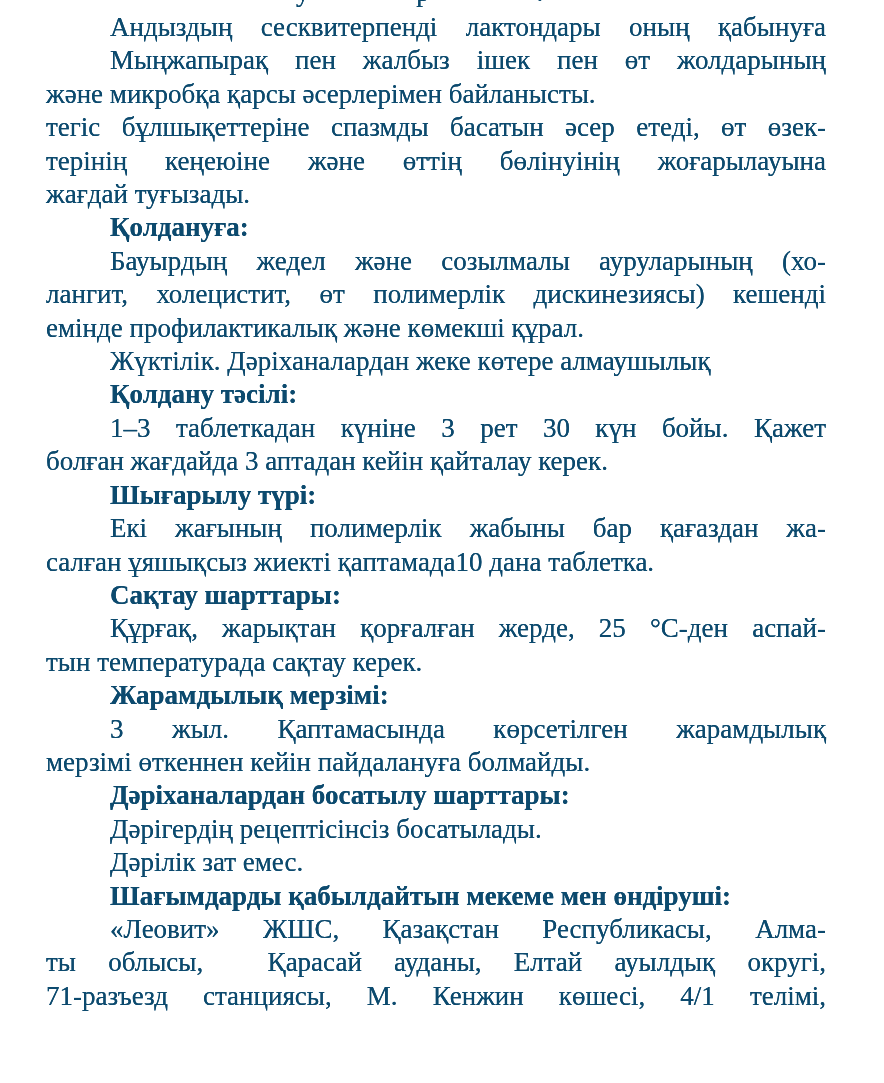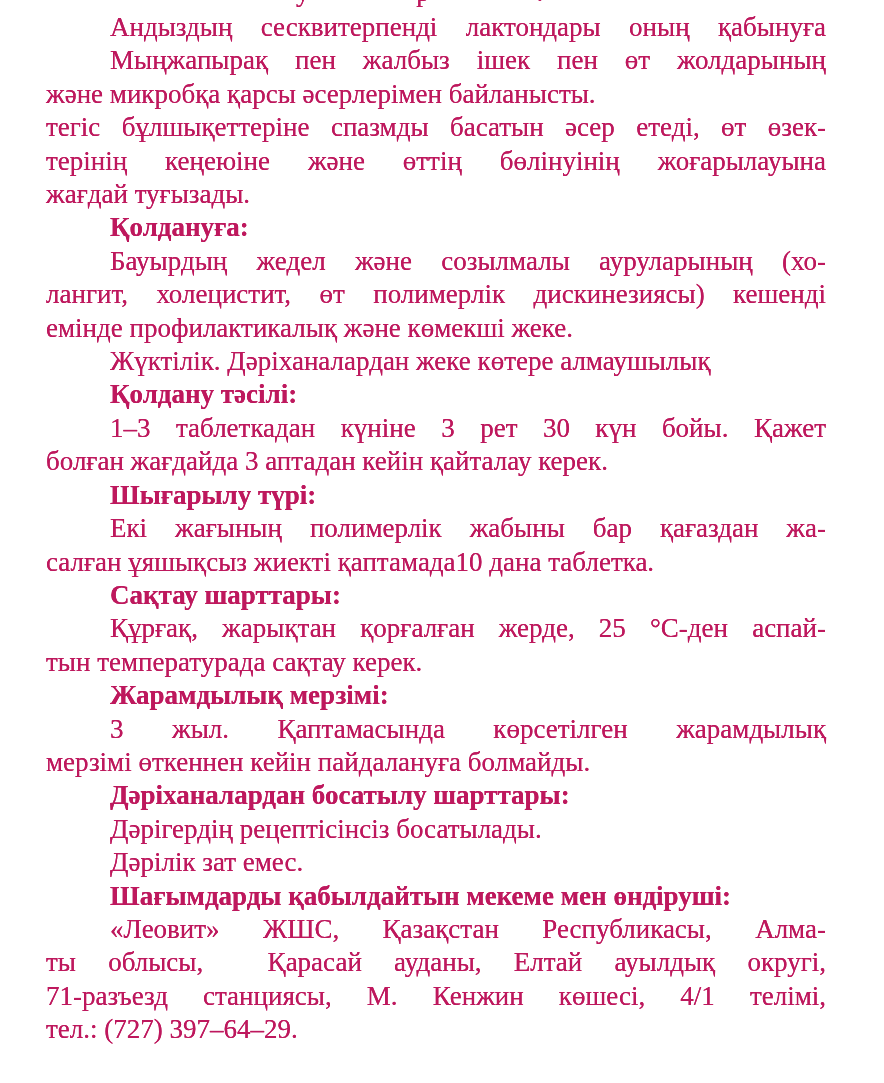--- a/index.html
+++ b/index.html
@@ -2,21 +2,21 @@
 <html><head>
 <meta charset="utf-8">
 <style>
   html, body { margin: 0; padding: 0; }
   body {
     width: 884px; height: 1083px; overflow: hidden;
     background: #ffffff;
   }
   .page {
     position: relative; width: 884px; height: 1083px;
-    background: #ffffff; color: #be185d;
+    background: #ffffff; color: #0c4a6e;
     font-family: "Liberation Serif", "DejaVu Serif", serif;
   }
   .text-block {
     position: absolute; left: 46px; top: 11px; width: 780px;
     font-size: 27px; line-height: 33.4px;
     text-shadow: 0 0 0.5px currentColor; 
   }
   .ln { min-height: 33.4px; white-space: normal; }
   .just { text-align: justify; text-align-last: justify; }
   .ind { text-indent: 64px; }
@@ -44,37 +44,36 @@
   <div class="text-block">
     <div class="ln ind just">Андыздың сесквитерпенді лактондары оның қабынуға</div>
     <div class="ln ind just">Мыңжапырақ пен жалбыз ішек пен өт жолдарының</div>
     <div class="ln">және микробқа қарсы әсерлерімен байланысты.</div>
     <div class="ln just">тегіс бұлшықеттеріне спазмды басатын әсер етеді, өт өзек-</div>
     <div class="ln just">терінің кеңеюіне және өттің бөлінуінің жоғарылауына</div>
     <div class="ln">жағдай туғызады.</div>
     <div class="ln hd">Қолдануға:</div>
     <div class="ln ind just">Бауырдың жедел және созылмалы ауруларының (хо-</div>
     <div class="ln just">лангит, холецистит, өт полимерлік дискинезиясы) кешенді</div>
-    <div class="ln">емінде профилактикалық және көмекші жеке.</div>
+    <div class="ln">емінде профилактикалық және көмекші құрал.</div>
     <div class="ln ind">Жүктілік. Дәріханалардан жеке көтере алмаушылық</div>
     <div class="ln hd">Қолдану тәсілі:</div>
     <div class="ln ind just">1–3 таблеткадан күніне 3 рет 30 күн бойы. Қажет</div>
     <div class="ln">болған жағдайда 3 аптадан кейін қайталау керек.</div>
     <div class="ln hd">Шығарылу түрі:</div>
     <div class="ln ind just">Екі жағының полимерлік жабыны бар қағаздан жа-</div>
     <div class="ln">салған ұяшықсыз жиекті қаптамада10 дана таблетка.</div>
     <div class="ln hd">Сақтау шарттары:</div>
     <div class="ln ind just">Құрғақ, жарықтан қорғалған жерде, 25 °С-ден аспай-</div>
     <div class="ln">тын температурада сақтау керек.</div>
     <div class="ln hd">Жарамдылық мерзімі:</div>
     <div class="ln ind just">3 жыл. Қаптамасында көрсетілген жарамдылық</div>
     <div class="ln">мерзімі өткеннен кейін пайдалануға болмайды.</div>
     <div class="ln hd">Дәріханалардан босатылу шарттары:</div>
     <div class="ln ind">Дәрігердің рецептісінсіз босатылады.</div>
     <div class="ln ind">Дәрілік зат емес.</div>
     <div class="ln hd">Шағымдарды қабылдайтын мекеме мен өндіруші:</div>
     <div class="ln ind just">«Леовит» ЖШС, Қазақстан Республикасы, Алма-</div>
     <div class="ln just">ты облысы, &nbsp;Қарасай ауданы, Елтай ауылдық округі,</div>
     <div class="ln just">71-разъезд станциясы, М. Кенжин көшесі, 4/1 телімі,</div>
-    <div class="ln">тел.: (727) 397–64–29.</div>
   </div>
 
 </div>
 
 </body></html>

